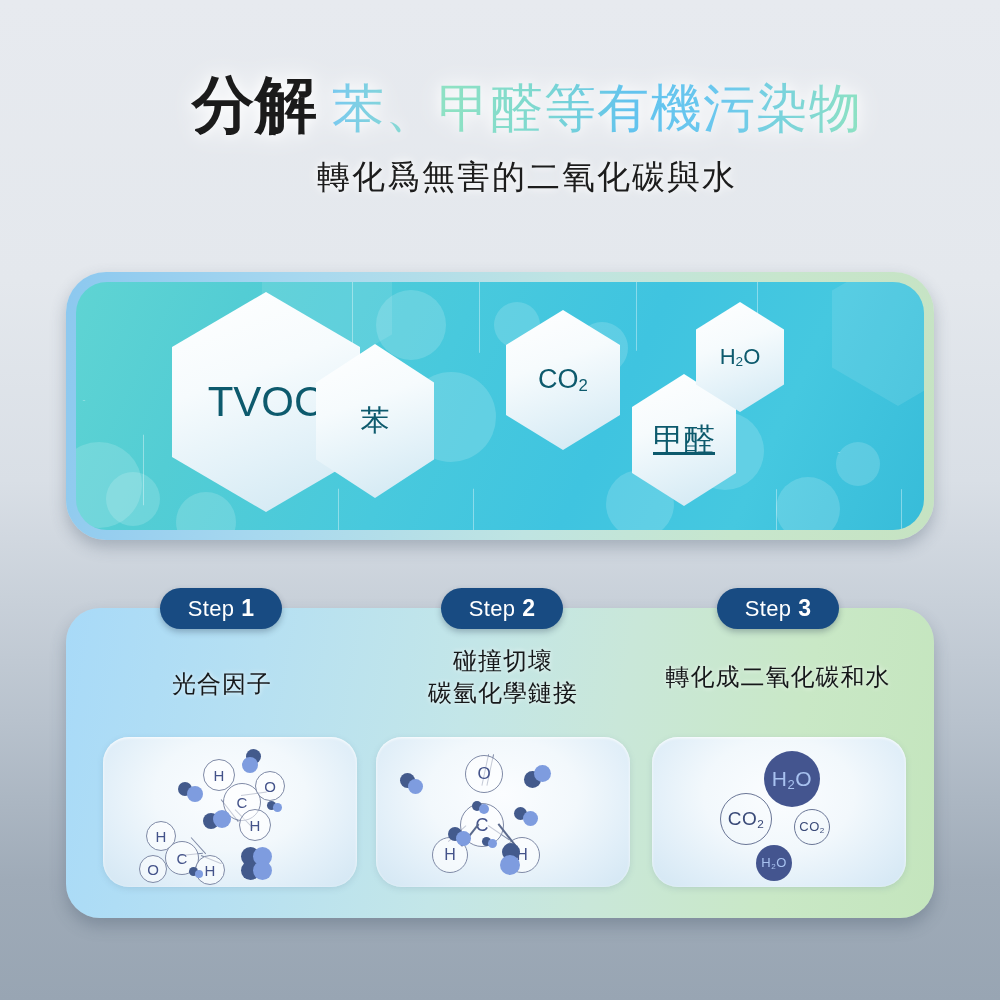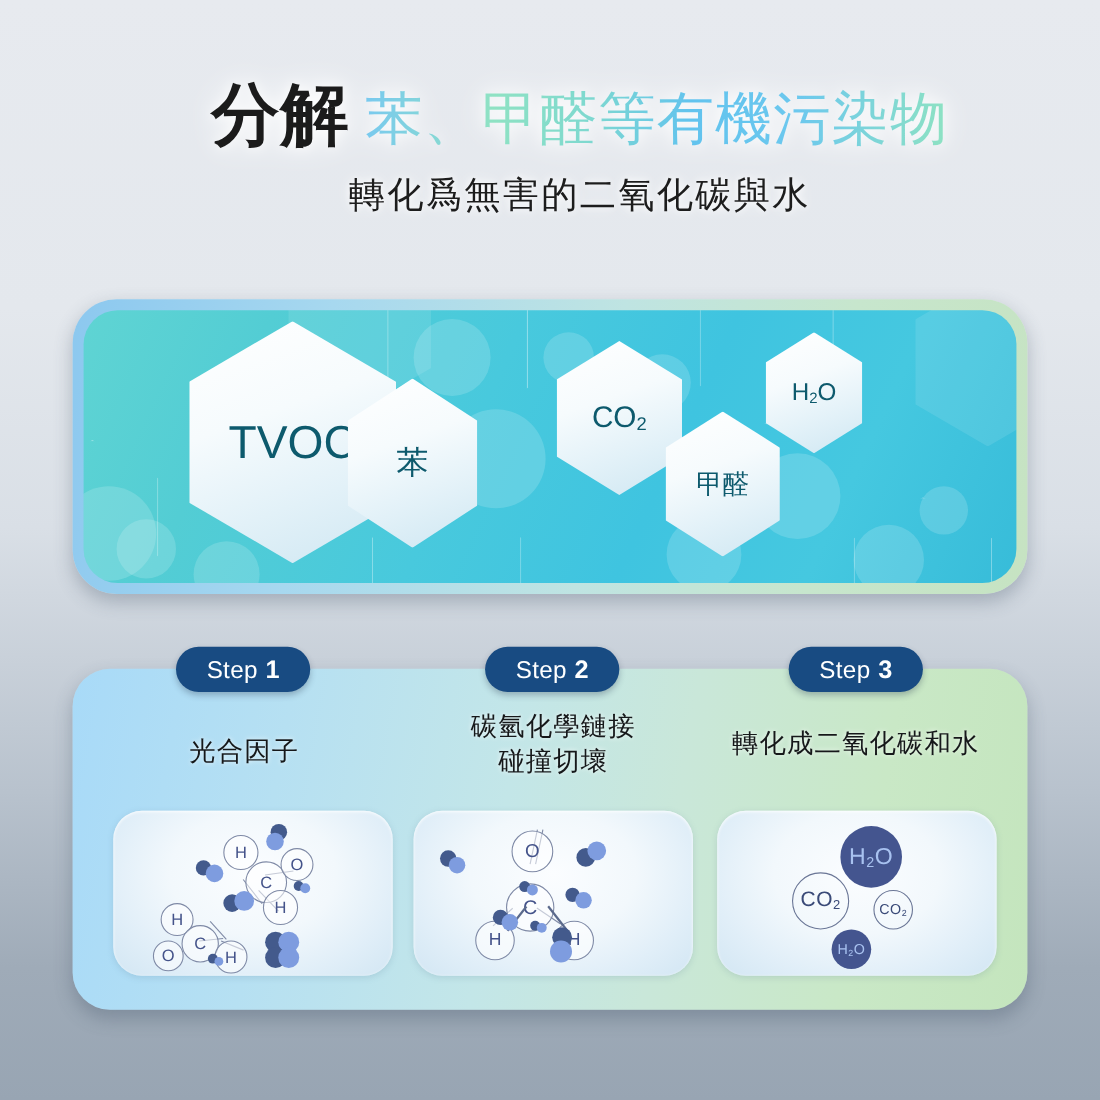--- a/index.html
+++ b/index.html
@@ -143,21 +143,21 @@
     </div>
 
     <div class="hex" style="left:240px;top:62px;width:118px;height:154px;font-size:29px;">
       <span>苯</span>
     </div>
 
     <div class="hex" style="left:430px;top:28px;width:114px;height:140px;font-size:27px;">
       <span><span>CO</span><span class="sub">2</span></span>
     </div>
 
-    <div class="hex" style="left:529px;top:92px;width:104px;height:132px;font-size:24px;">
+    <div class="hex" style="left:556px;top:92px;width:104px;height:132px;font-size:31px;text-decoration:underline;">
       <span>甲醛</span>
     </div>
 
     <div class="hex" style="left:620px;top:20px;width:88px;height:110px;font-size:22px;">
       <span><span>H</span><span class="sub">2</span><span>O</span></span>
     </div>
 
   </div>
 </div>
 
@@ -173,22 +173,22 @@
 </div>
 <div class="step-badge" style="left:717px;">
   <span class="w">Step</span>
   <span class="n">3</span>
 </div>
 
 <div class="step-caption" style="left:100px;top:668px;width:244px;">
   <div>光合因子</div>
 </div>
 <div class="step-caption" style="left:380px;top:645px;width:246px;">
+  <div>碰撞切壞</div>
   <div>碳氫化學鏈接</div>
-  <div>碰撞切壞</div>
 </div>
 <div class="step-caption" style="left:628px;top:661px;width:300px;">
   <div>轉化成二氧化碳和水</div>
 </div>
 
 <div class="card" style="left:103px;top:737px;">
 
   <div class="bond" style="left:118px;top:62px;width:28px;transform:rotate(52deg);"></div>
   <div class="bond" style="left:138px;top:58px;width:26px;transform:rotate(-8deg);"></div>
   <div class="bond" style="left:132px;top:72px;width:26px;transform:rotate(46deg);"></div>

